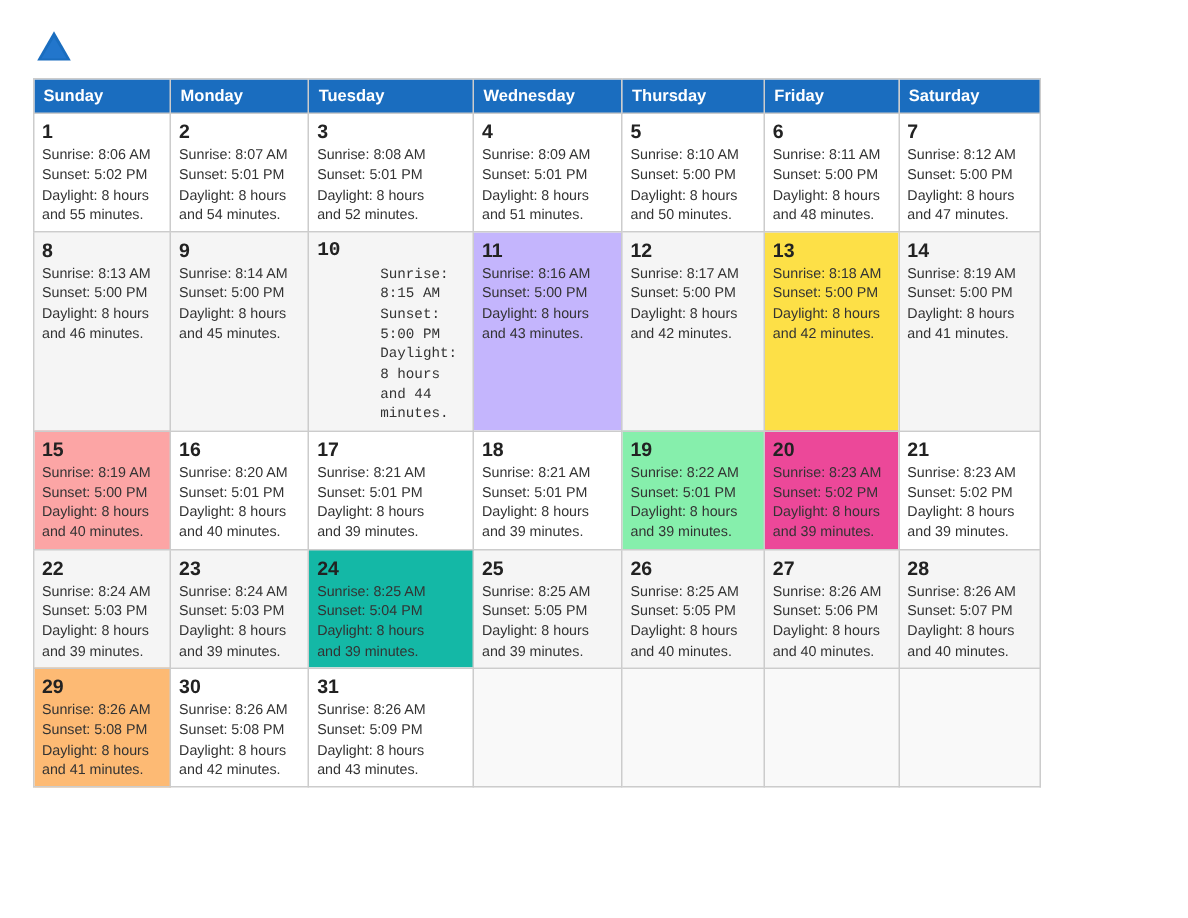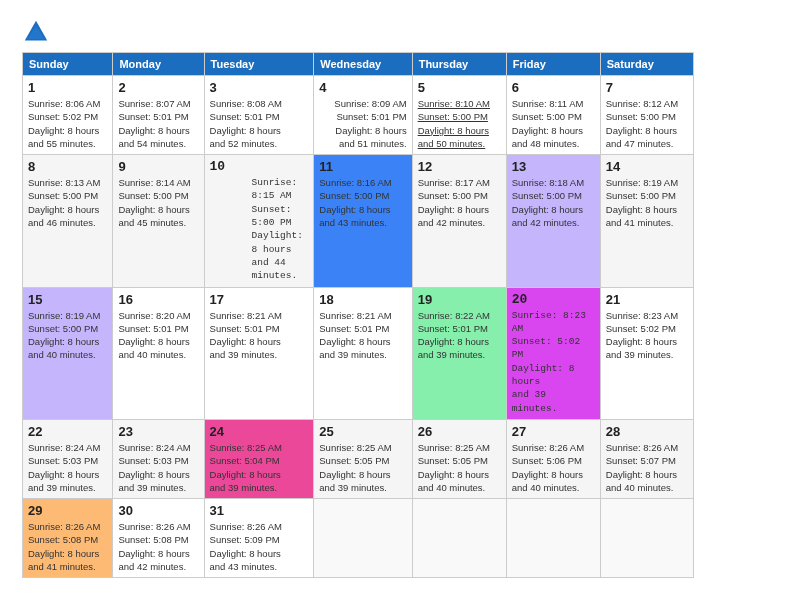--- a/index.html
+++ b/index.html
@@ -147,28 +147,28 @@
           </td>
           <td style="background: rgb(255, 255, 255);">
             <span class="day-num">3</span>
             <div class="day-info" style="white-space: pre-line;">Sunrise: 8:08 AM
 Sunset: 5:01 PM
 Daylight: 8 hours
 and 52 minutes.</div>
           </td>
           <td style="background: rgb(255, 255, 255);">
             <span class="day-num">4</span>
-            <div class="day-info" style="white-space: pre-line; text-align: right;">Sunrise: 8:09 AM
+            <div class="day-info" style="white-space: pre-line;">Sunrise: 8:09 AM
 Sunset: 5:01 PM
 Daylight: 8 hours
 and 51 minutes.</div>
           </td>
           <td style="background: rgb(255, 255, 255);">
             <span class="day-num">5</span>
-            <div class="day-info" style="white-space: pre-line; text-decoration: underline;">Sunrise: 8:10 AM
+            <div class="day-info" style="white-space: pre-line;">Sunrise: 8:10 AM
 Sunset: 5:00 PM
 Daylight: 8 hours
 and 50 minutes.</div>
           </td>
           <td style="background: rgb(255, 255, 255);">
             <span class="day-num">6</span>
             <div class="day-info" style="white-space: pre-line;">Sunrise: 8:11 AM
 Sunset: 5:00 PM
 Daylight: 8 hours
 and 48 minutes.</div>
@@ -196,51 +196,51 @@
 Daylight: 8 hours
 and 45 minutes.</div>
           </td>
           <td style="background: rgb(245, 245, 245); font-family: Liberation Mono, monospace;">
             <span class="day-num">10</span>
             <div class="day-info" style="white-space: pre-line; margin-left: 42px;">Sunrise: 8:15 AM
 Sunset: 5:00 PM
 Daylight: 8 hours
 and 44 minutes.</div>
           </td>
-          <td style="background: #3b82f6;">
+          <td style="background: #c4b5fd;">
             <span class="day-num">11</span>
             <div class="day-info" style="white-space: pre-line;">Sunrise: 8:16 AM
 Sunset: 5:00 PM
 Daylight: 8 hours
 and 43 minutes.</div>
           </td>
           <td style="background: rgb(245, 245, 245);">
             <span class="day-num">12</span>
             <div class="day-info" style="white-space: pre-line;">Sunrise: 8:17 AM
 Sunset: 5:00 PM
 Daylight: 8 hours
 and 42 minutes.</div>
           </td>
-          <td style="background: #c4b5fd;">
+          <td style="background: #fde047;">
             <span class="day-num">13</span>
             <div class="day-info" style="white-space: pre-line;">Sunrise: 8:18 AM
 Sunset: 5:00 PM
 Daylight: 8 hours
 and 42 minutes.</div>
           </td>
           <td style="background: rgb(245, 245, 245);">
             <span class="day-num">14</span>
             <div class="day-info" style="white-space: pre-line;">Sunrise: 8:19 AM
 Sunset: 5:00 PM
 Daylight: 8 hours
 and 41 minutes.</div>
           </td>
         </tr>
         <tr>
-          <td style="background: #c4b5fd;">
+          <td style="background: #fca5a5;">
             <span class="day-num">15</span>
             <div class="day-info" style="white-space: pre-line;">Sunrise: 8:19 AM
 Sunset: 5:00 PM
 Daylight: 8 hours
 and 40 minutes.</div>
           </td>
           <td style="background: rgb(255, 255, 255);">
             <span class="day-num">16</span>
             <div class="day-info" style="white-space: pre-line;">Sunrise: 8:20 AM
 Sunset: 5:01 PM
@@ -261,21 +261,21 @@
 Daylight: 8 hours
 and 39 minutes.</div>
           </td>
           <td style="background: #86efac;">
             <span class="day-num">19</span>
             <div class="day-info" style="white-space: pre-line;">Sunrise: 8:22 AM
 Sunset: 5:01 PM
 Daylight: 8 hours
 and 39 minutes.</div>
           </td>
-          <td style="background: #d946ef; font-family: Liberation Mono, monospace;">
+          <td style="background: #ec4899;">
             <span class="day-num">20</span>
             <div class="day-info" style="white-space: pre-line;">Sunrise: 8:23 AM
 Sunset: 5:02 PM
 Daylight: 8 hours
 and 39 minutes.</div>
           </td>
           <td style="background: rgb(255, 255, 255);">
             <span class="day-num">21</span>
             <div class="day-info" style="white-space: pre-line;">Sunrise: 8:23 AM
 Sunset: 5:02 PM
@@ -291,21 +291,21 @@
 Daylight: 8 hours
 and 39 minutes.</div>
           </td>
           <td style="background: rgb(245, 245, 245);">
             <span class="day-num">23</span>
             <div class="day-info" style="white-space: pre-line;">Sunrise: 8:24 AM
 Sunset: 5:03 PM
 Daylight: 8 hours
 and 39 minutes.</div>
           </td>
-          <td style="background: #ec4899; margin-top: 32px;">
+          <td style="background: #14b8a6; margin-top: 32px;">
             <span class="day-num">24</span>
             <div class="day-info" style="white-space: pre-line;">Sunrise: 8:25 AM
 Sunset: 5:04 PM
 Daylight: 8 hours
 and 39 minutes.</div>
           </td>
           <td style="background: rgb(245, 245, 245);">
             <span class="day-num">25</span>
             <div class="day-info" style="white-space: pre-line;">Sunrise: 8:25 AM
 Sunset: 5:05 PM

